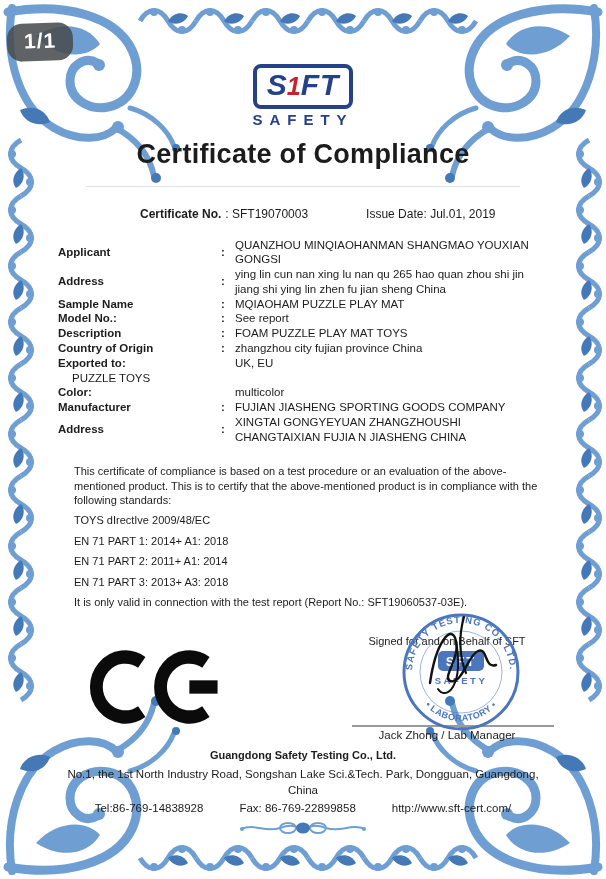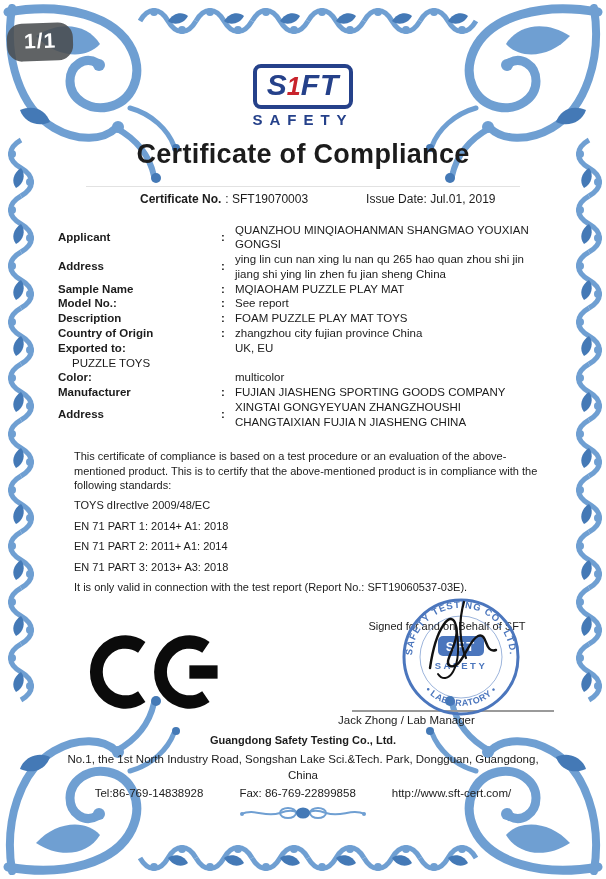--- a/index.html
+++ b/index.html
@@ -35,21 +35,21 @@
     display:inline-block;border:4px solid var(--logo-navy);border-radius:8px;
     padding:0 10px 2px;font-weight:bold;font-size:30px;font-style:italic;
     letter-spacing:1px;color:var(--logo-navy);line-height:1.15;
   }
   .logo-one{color:var(--logo-red);font-size:25px;margin:0 -1px;}
   .logo-sub{color:var(--logo-navy);font-weight:bold;font-size:15px;letter-spacing:7px;margin-top:2px;}
 
   .title{text-align:center;font-size:27px;font-weight:bold;margin:11px 0 16px;letter-spacing:0.3px;}
   .title-rule{height:1px;background:#e2e2e2;margin:9px 28px 0;}
 
-  .cert-row{display:flex;margin:5px 0 0 82px;font-size:12px;}
+  .cert-row{display:flex;margin:20px 0 0 82px;font-size:12px;}
   .cert-label{font-weight:bold;}
   .cert-value{margin-left:4px;}
   .issue-date{margin-left:58px;}
 
   .fields{margin-top:17px;}
   .field-row{display:flex;font-size:11.5px;line-height:14.8px;align-items:center;}
   .field-label{width:163px;font-weight:bold;flex:none;}
   .field-sep{width:14px;flex:none;font-weight:bold;}
   .field-value{flex:1;}
 
@@ -58,21 +58,21 @@
   .standards{margin-top:2px;}
   .standard-line{line-height:20.5px;}
   .statement-validity{margin:0;line-height:20.5px;}
 
   .sign-area{position:relative;height:122px;margin-top:12px;}
   .ce-svg{position:absolute;left:30px;top:22px;}
   .sign-right{position:absolute;right:-8px;top:0;width:218px;}
   .signed-for{font-size:11px;color:#222;position:relative;z-index:1;margin-top:10px;text-align:center;}
   .stamp-svg{position:absolute;left:62px;top:-14px;z-index:2;}
   .sign-line{position:absolute;left:14px;right:2px;top:100px;border-top:2px solid #9a9a9a;}
-  .signer{position:absolute;left:0;right:0;top:104px;font-size:11.5px;z-index:3;}
+  .signer{position:absolute;left:0;right:0;top:104px;font-size:11.5px;text-align:center;z-index:3;}
 
   .footer{text-align:center;margin-top:2px;font-size:11.5px;}
   .footer-company{font-weight:bold;font-size:11px;}
   .footer-addr{margin-top:5px;line-height:16.5px;}
   .footer-contact{display:flex;justify-content:center;gap:36px;margin-top:3px;}
   .footer-ornament{margin-top:5px;}
 </style>
 </head>
 <body>
 

